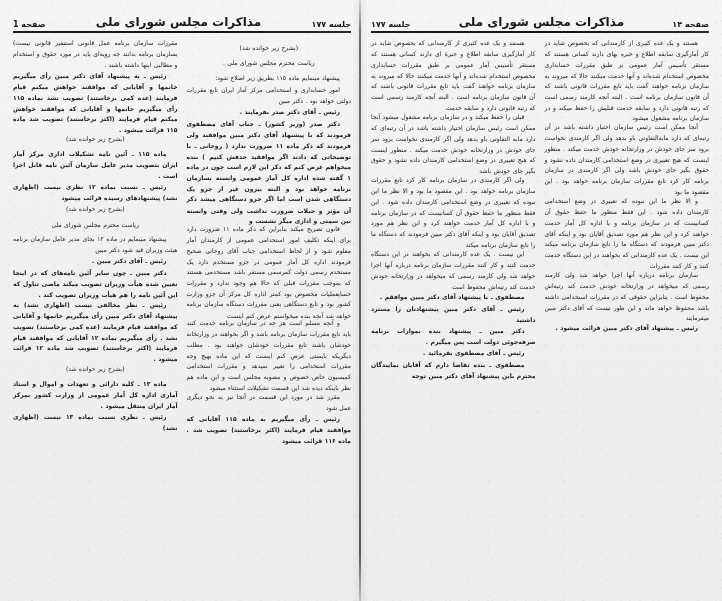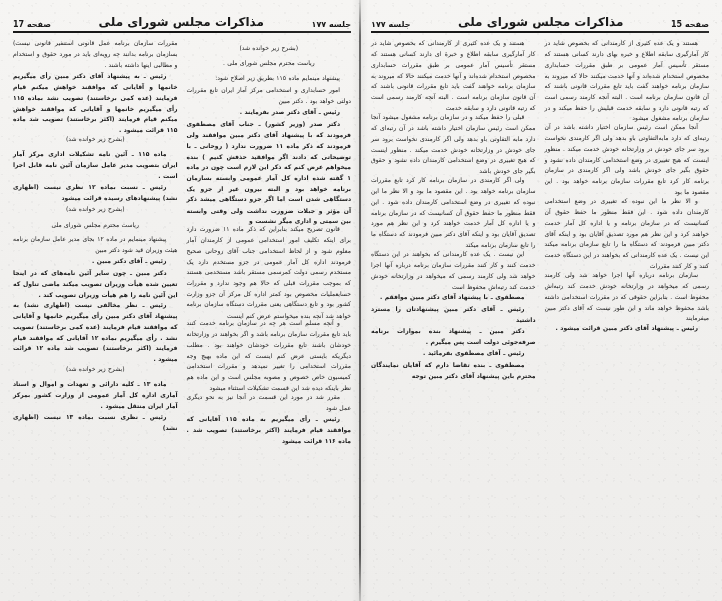--- a/index.html
+++ b/index.html
@@ -76,21 +76,21 @@
 </style>
 </head>
 <body>
 
 <div id="scan"></div>
 
 <div id="spread">
 
   <div class="page right-page">
     <div class="runhead">
-      <span class="side">صفحه 15</span>
+      <span class="side">صفحه ۱۴</span>
       <span class="center">مذاکرات مجلس شورای ملی</span>
       <span class="side">جلسه ۱۷۷</span>
     </div>
     <div class="rule"></div>
 
     <div class="cols">
       <div class="col">
         <p class="t ind">هستند و یک عده کثیری از کارمندانی که بخصوص شاید در کار آمارگیری سابقه اطلاع و خبره بهای دارند کسانی هستند که مستقر تأسیس آمار عمومی بر طبق مقررات حسابداری مخصوص استخدام شده‌اند و آنها خدمت میکنند حالا که میروند به سازمان برنامه خواهند‌ گفت باید تابع مقررات قانونی باشند که آن قانون سازمان برنامه است . البته آنجه کارمند رسمی است که رتبه قانونی دارد و سابقه خدمت قبلیش را حفظ میکند و در سازمان برنامه مشغول میشود</p>
         <p class="t ind">آنجا ممکن است رئیس سازمان اختیار داشته باشد در آن رتبه‌ای که دارد مابه‌التفاوتی باو بدهد ولی اگر کارمندی نخواست برود سر جای خودش در وزارتخانه خودش خدمت میکند . منظور اینست که هیچ تغییری در وضع استخدامی کارمندان داده نشود و حقوق بگیر جای خودش باشد ولی اگر کارمندی در سازمان برنامه کار کرد تابع مقررات سازمان برنامه خواهد بود . این مقصود ما بود</p>
         <p class="t ind">و الا نظر ما این نبوده که تغییری در وضع استخدامی کارمندان داده شود . این فقط منظور ما حفظ حقوق آن کسانیست که در سازمان برنامه و یا اداره کل آمار خدمت خواهند کرد و این نظر هم مورد تصدیق آقایان بود و اینکه آقای دکتر مبین فرمودند که دستگاه ما را تابع سازمان برنامه میکند این نیست . یک عده کارمندانی که بخواهند در این دستگاه خدمت کنند و کار کنند مقررات</p>
@@ -109,21 +109,21 @@
         <p class="t ind spk">رئیس ـ آقای مصطفوی بفرمائید .</p>
         <p class="t ind spk">مصطفوی ـ بنده تقاضا دارم که آقایان نمایندگان محترم باین پیشنهاد آقای دکتر مبین توجه</p>
       </div>
     </div>
   </div>
 
   <div class="page left-page">
     <div class="runhead">
       <span class="side">جلسه ۱۷۷</span>
       <span class="center">مذاکرات مجلس شورای ملی</span>
-      <span class="side">صفحه 17</span>
+      <span class="side">صفحه 1</span>
     </div>
     <div class="rule"></div>
 
     <div class="cols">
       <div class="col">
         <p class="t bl note">(بشرح زیر خوانده شد)</p>
         <p class="t ctr">ریاست محترم مجلس شورای ملی .</p>
         <div class="gap-s"></div>
         <p class="t ind">پیشنهاد مینمایم ماده ۱۱۵ بطریق زیر اصلاح شود:</p>
         <p class="t ind">امور حسابداری و استخدامی مرکز آمار ایران تابع مقررات دولتی خواهد بود . دکتر مبین</p>

